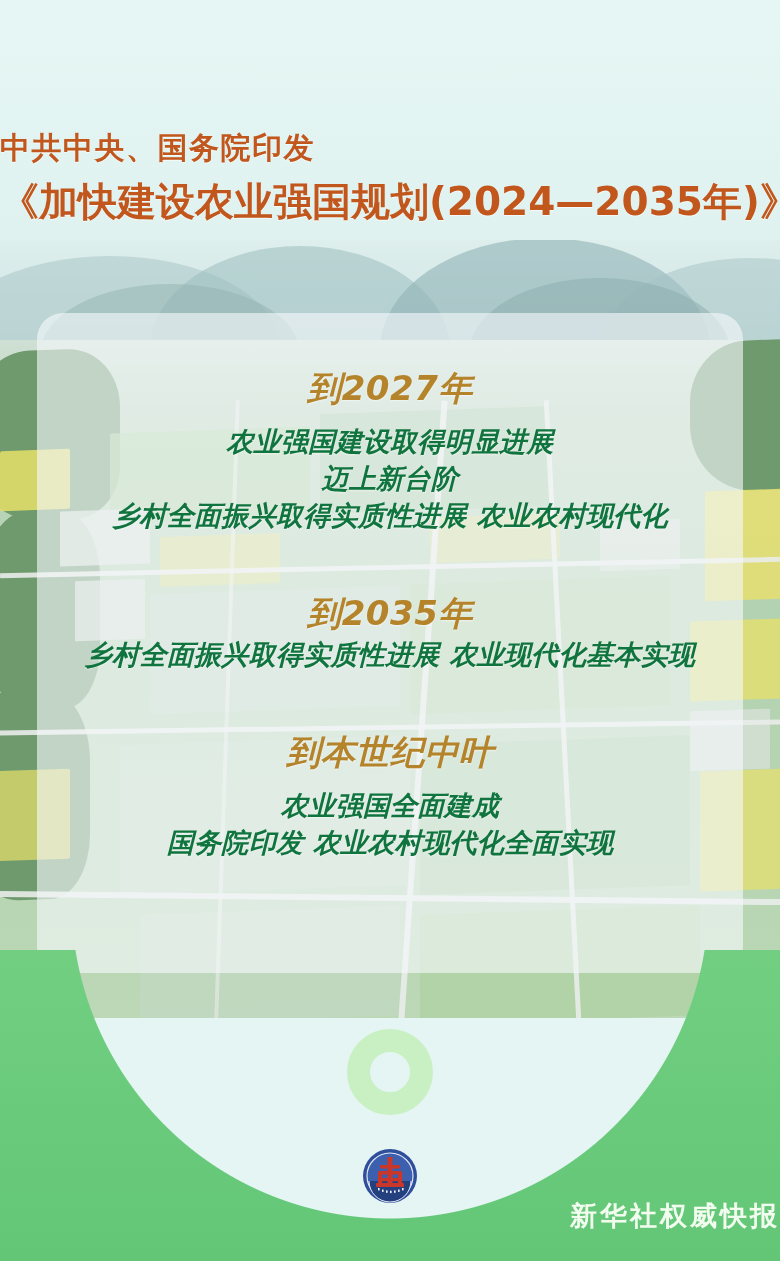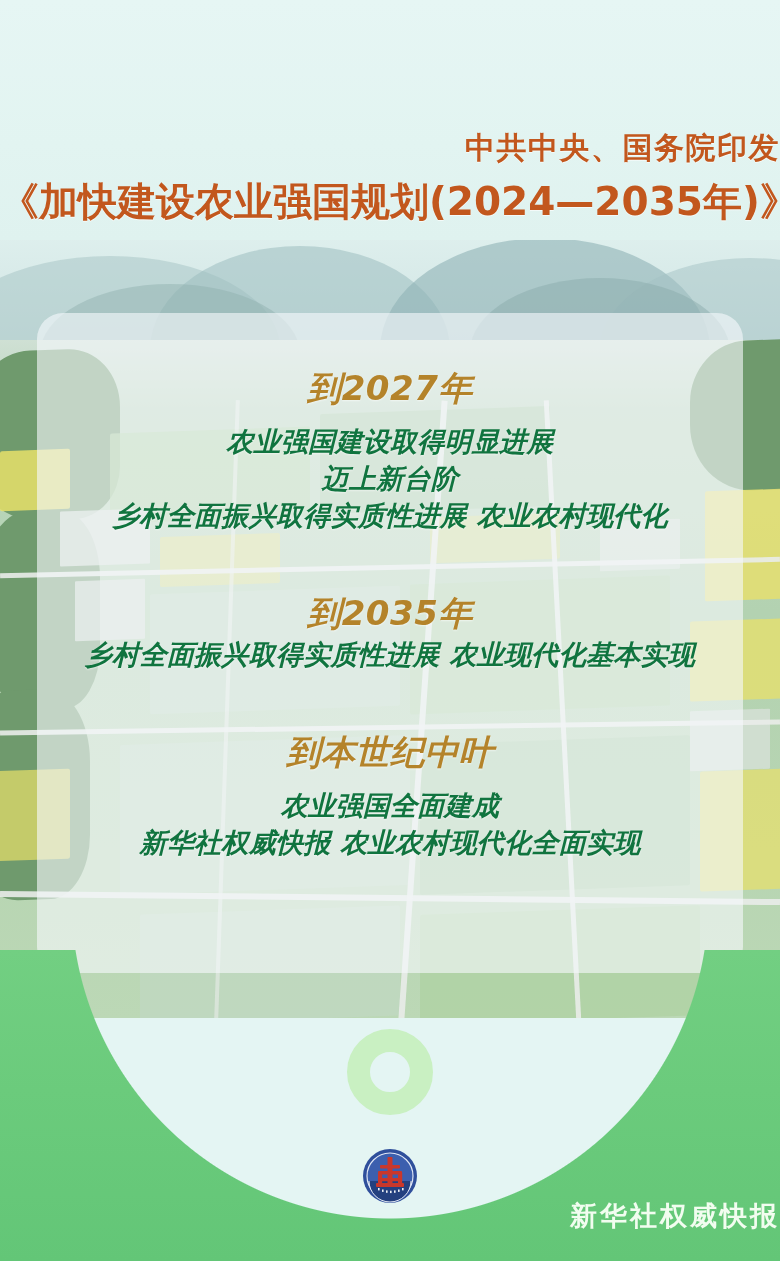--- a/index.html
+++ b/index.html
@@ -29,21 +29,21 @@
     height: 240px;
     background: linear-gradient(180deg, #e6f6f4 0%, #e2f4f1 60%, #dff2ef 100%);
     z-index: 6;
   }
 
   .title-block {
     position: absolute;
     left: 0;
     top: 128px;
     width: 780px;
-    text-align: right;
+    text-align: left;
     z-index: 8;
   }
   .title-line-1 {
     font-size: 30px;
     font-weight: bold;
     color: #c2571d;
     letter-spacing: 1.5px;
     line-height: 40px;
     font-family: "DejaVu Sans", "Liberation Sans", sans-serif;
     text-shadow: 0 1px 0 rgba(255,255,255,.6);
@@ -283,21 +283,21 @@
     </div>
 
     <div class="section" id="section-1">
       <div class="section-heading">到2035年</div>
       <div class="section-body">乡村全面振兴取得实质性进展  农业现代化基本实现</div>
     </div>
 
     <div class="section" id="section-2">
       <div class="section-heading">到本世纪中叶</div>
       <div class="section-body">农业强国全面建成</div>
-      <div class="section-body">新华社权威快报  农业农村现代化全面实现</div>
+      <div class="section-body">国务院印发  农业农村现代化全面实现</div>
     </div>
 
   </div>
 
   <div class="footer">
     <div class="footer-fill"></div>
   </div>
   <div class="footer-ring"></div>
 
   <div class="emblem">

